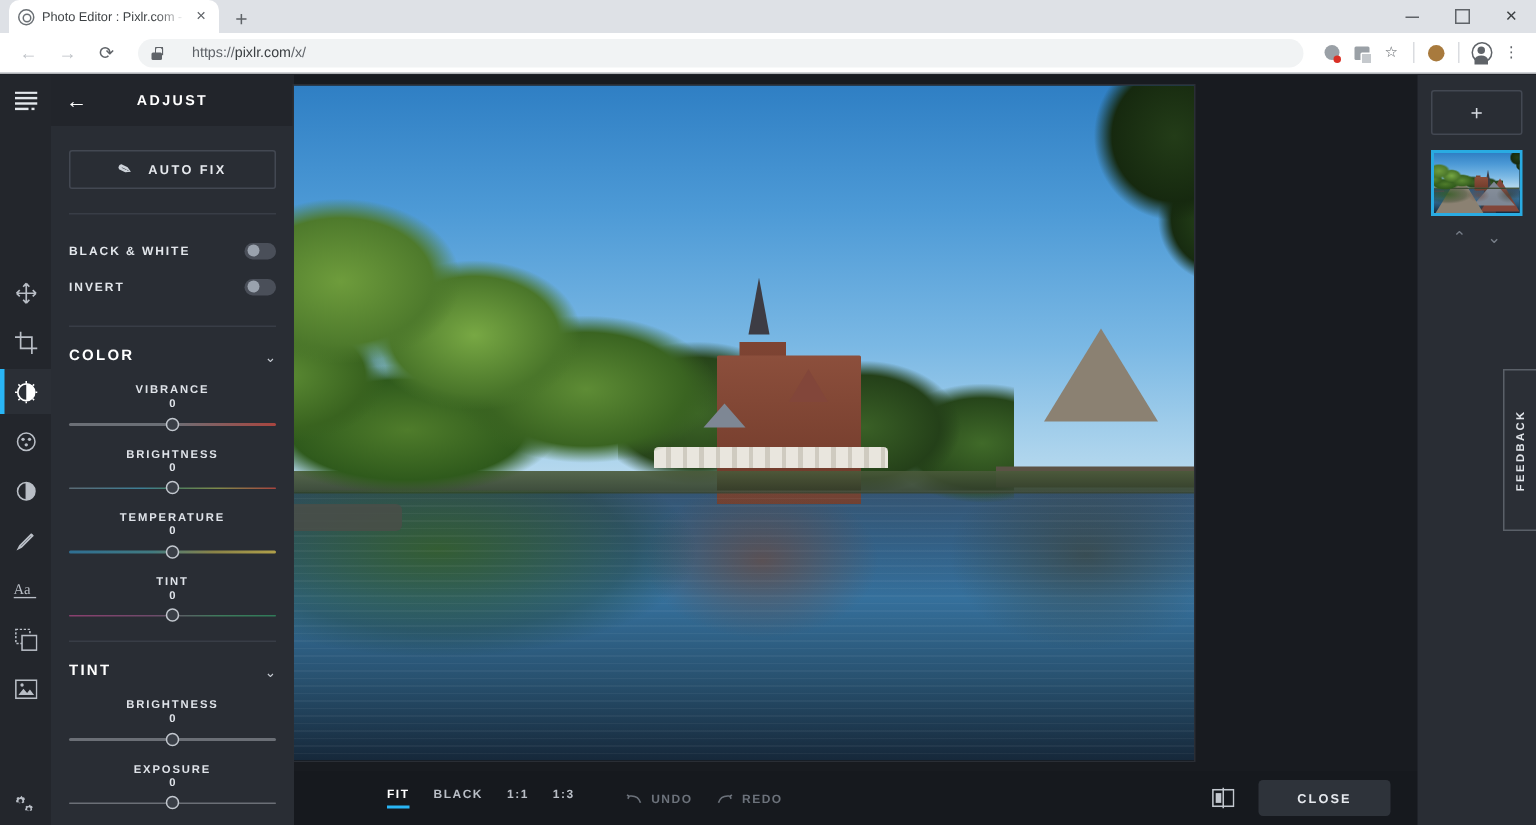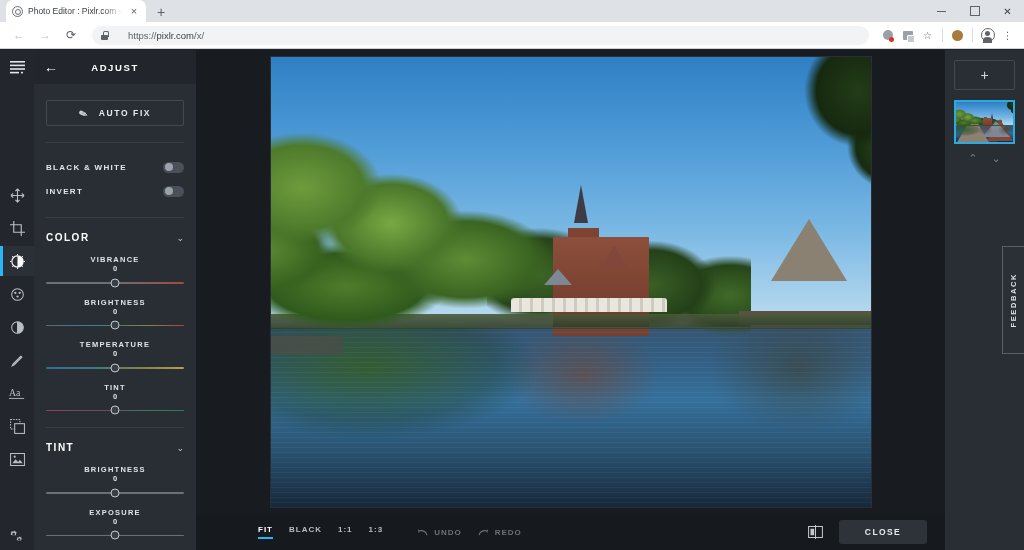--- a/index.html
+++ b/index.html
@@ -213,21 +213,21 @@
   }
   .knob {
     position: absolute; top: 50%; transform: translate(-50%,-50%);
     width: 9px; height: 9px; border-radius: 50%;
     background: #3a3f47; border: 1.5px solid #c3c8cf;
   }
 
   
   .stage {
     flex: 1; background: #181b20; position: relative;
-    display: flex; align-items: flex-start; justify-content: center;
+    display: flex; align-items: flex-start; 
   }
   .canvas-wrap {
     margin-top: 7px; width: 600px; height: 450px;
     box-shadow: 0 0 0 1px #2a2e35;
     position: relative; overflow: hidden;
   }
 
   
   .art { position: absolute; inset: 0; background: #0e1217; }
   .sky {

